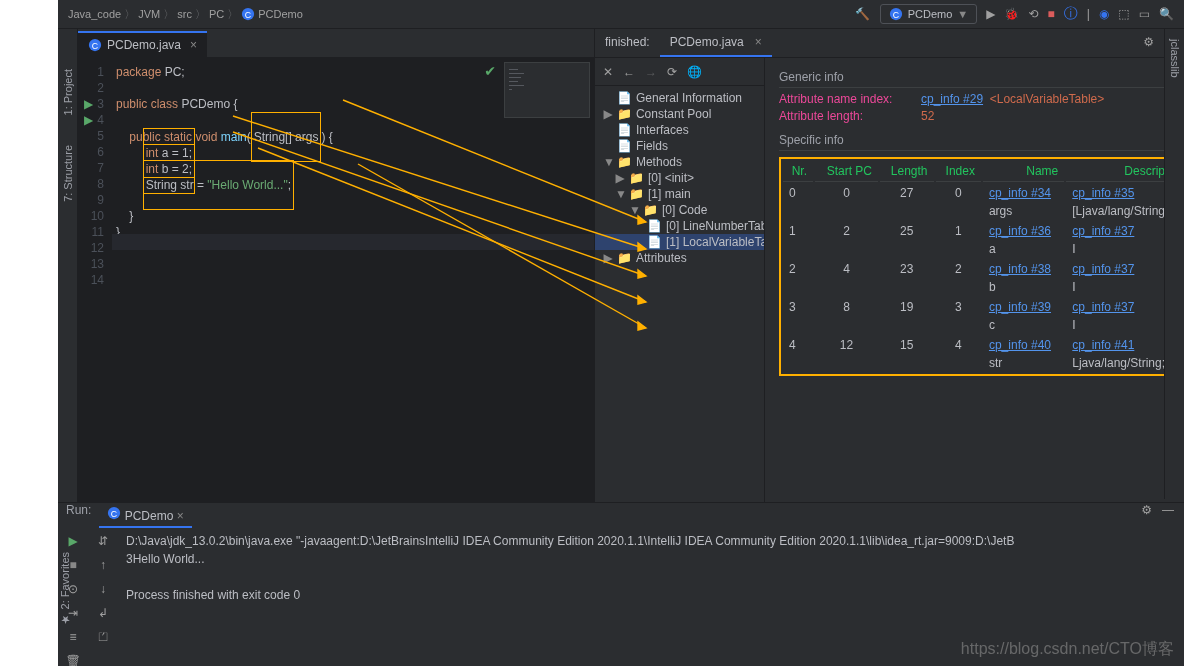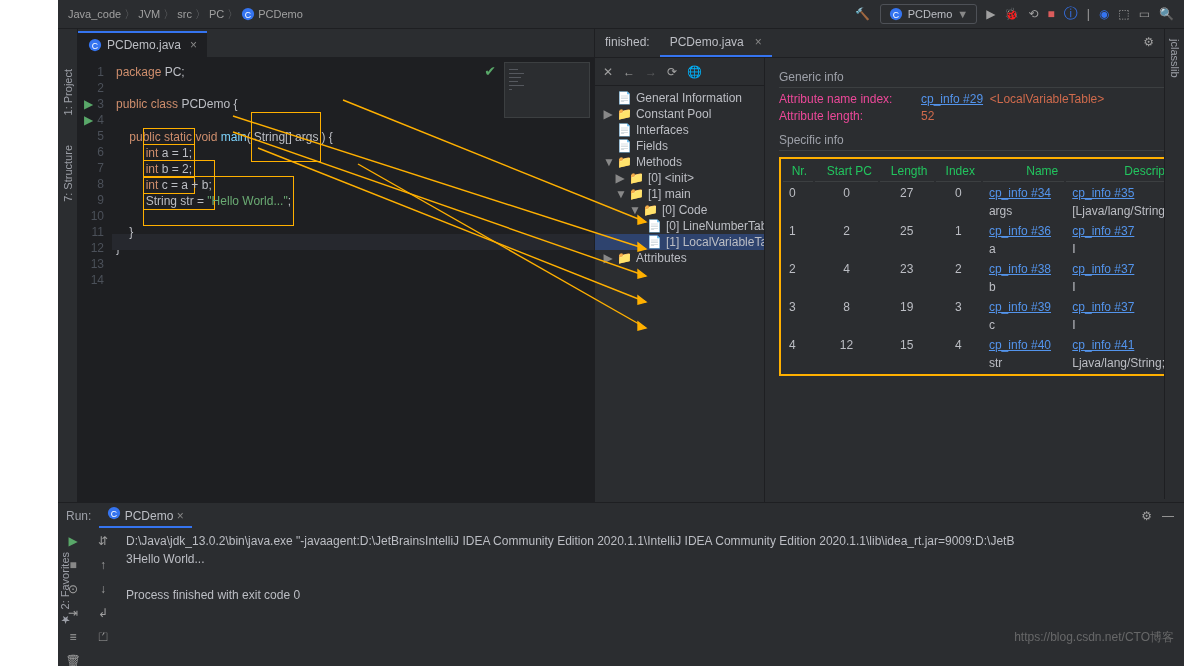--- a/index.html
+++ b/index.html
@@ -60,31 +60,31 @@
 .kv .k{width:130px;color:#ec4899}
 .kv .v{color:#bcbec4}
 .link{color:#5394ec;text-decoration:underline;cursor:pointer}
 .tag{color:#cf6a4c}
 .lvtable{width:410px;border:2px solid #ffb000;margin-top:6px;font-size:12px}
 .lvtable th{background:#2b2d30;color:#22c55e;font-weight:normal;padding:3px 6px;text-align:right;border-bottom:1px solid #3c3f41}
 .lvtable td{padding:2px 6px;color:#bcbec4;vertical-align:top}
 .lvtable tr.datarow{border-top:1px solid #ffb000}
 .lvtable tr.sub td{padding-top:0}
 .bottompane{height:164px;border-top:1px solid #1e1f22;display:flex;flex-direction:column;background:#2b2d30}
-.bptabs{height:26px;display:flex;align-items:center;padding-left:8px;position:relative}
+.bptabs{height:26px;display:flex;align-items:flex-start;padding-left:8px;position:relative}
 .bptabs .lbl{color:#9da0a8;margin-right:8px}
 .bptabs .tab{padding:3px 8px;color:#bcbec4;border-bottom:2px solid #3574f0}
 .bptools{position:absolute;right:10px;display:flex;gap:10px;color:#a0a0a0}
 .bpbody{flex:1;display:flex}
 .bpicons{width:30px;display:flex;flex-direction:column;align-items:center;gap:10px;padding-top:6px;color:#a0a0a0}
 .bpicons .play{color:#59a869}
 .bpicons2{width:30px;display:flex;flex-direction:column;align-items:center;gap:10px;padding-top:6px;color:#a0a0a0}
 .console{flex:1;font-family:Consolas,monospace;font-size:12px;line-height:18px;padding:4px 8px;color:#bcbec4;white-space:pre;overflow:hidden}
 svg.lines{position:absolute;left:0;top:0;pointer-events:none;z-index:4}
-.watermark{position:absolute;right:10px;bottom:20px;color:#808080;font-size:12px;opacity:0.7;z-index:20}
+.watermark{position:absolute;right:10px;bottom:6px;color:#808080;font-size:16px;opacity:0.7;z-index:20}
 .ficon{width:14px;height:14px;display:inline-block}
 </style>
 </head>
 <body>
 
 <div class="ide">
   <div class="topbar">
     <div class="crumbs">
       <span>Java_code</span>
         <span class="sep">〉</span>
@@ -162,21 +162,20 @@
             <div class="gl">14</div>
         </div>
         <div class="codesrc">
           <div class="curline" style="top:176px"></div>
           <div class="ln"><span class="kw">package </span>PC;</div>
           <div class="ln"></div>
           <div class="ln"><span class="kw">public class </span>PCDemo {</div>
           <div class="ln">    <span class="kw">public static </span><span class="ty">void </span><span class="fn">main</span>(<span class="cmtbox"><span>String[] args</span></span>) {</div>
           <div class="ln">        <span class="cmtbox"><span class="ty">int </span>a = 1;</span></div>
           <div class="ln">        <span class="cmtbox"><span class="ty">int </span>b = 2;</span></div>
-          <div class="ln">        <span class="cmtbox"><span class="ty">int </span>c = a + b;</span></div>
           <div class="ln">        <span class="cmtbox">String str = <span class="str">"Hello World..."</span>;</span></div>
           <div class="ln"></div>
           <div class="ln"></div>
           <div class="ln" style="position:relative;z-index:1">    }</div>
           <div class="ln">}</div>
           <div class="ln"></div>
         </div>
         <div class="greentick">✔</div>
         <div class="minimap">▬▬▬<br>▬▬▬▬▬<br>▬▬▬▬<br>▬▬▬<br>▬▬▬▬▬<br>▬</div>
       </div>

